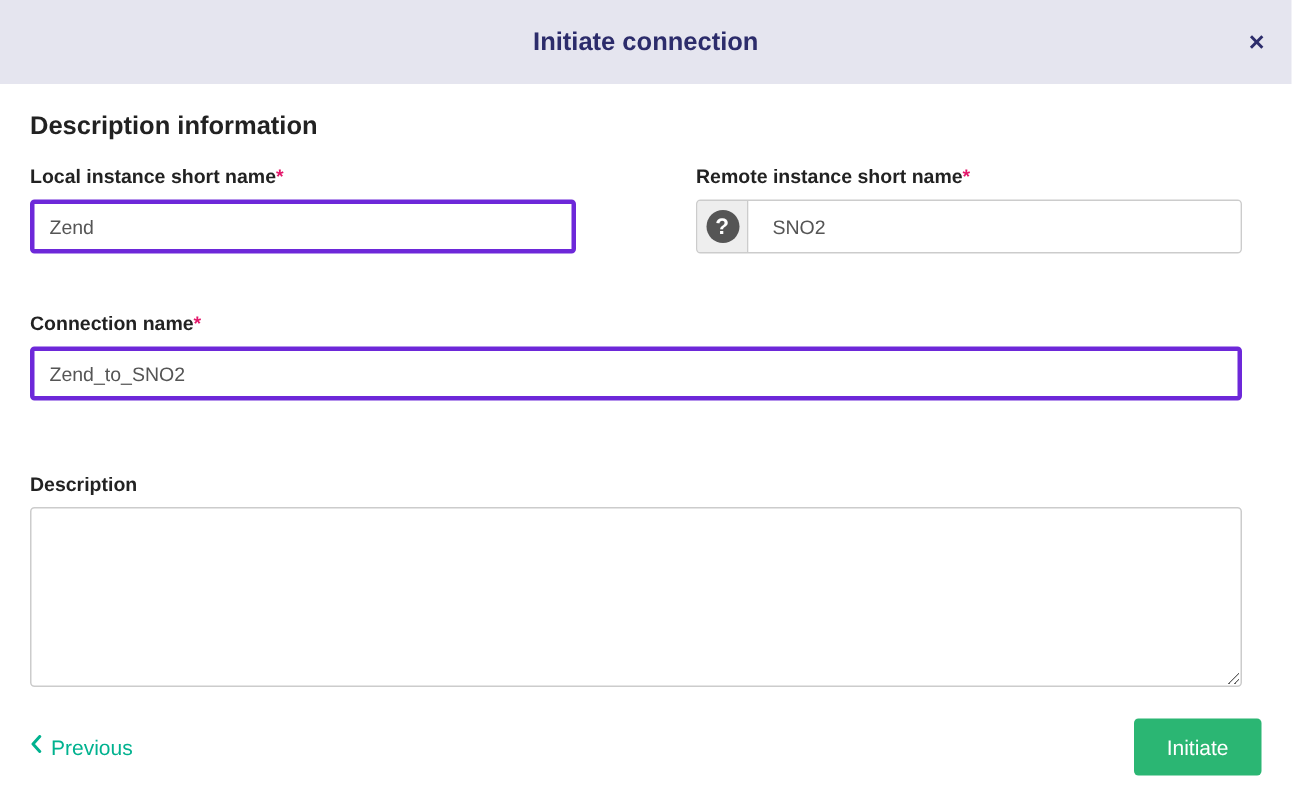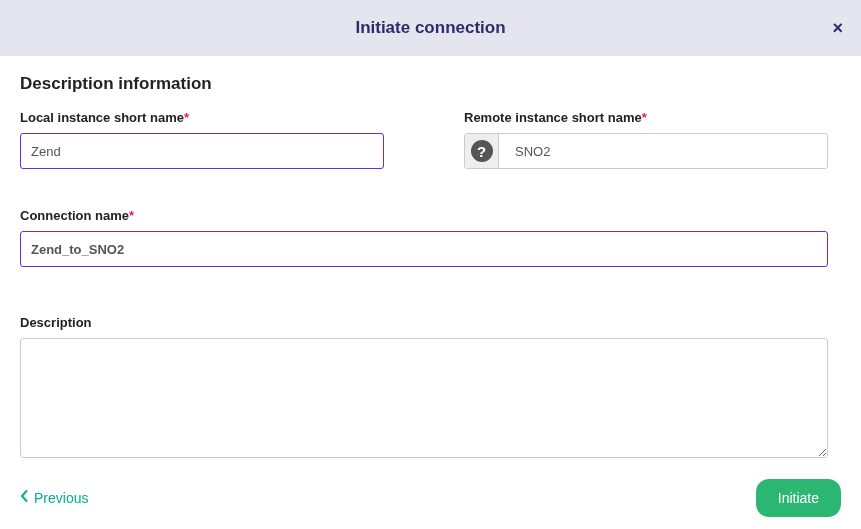--- a/index.html
+++ b/index.html
@@ -67,21 +67,21 @@
       font-size: 13px;
       font-weight: 700;
       color: #222;
       margin-bottom: 8px;
     }
     .required {
       color: #e3176a;
     }
     .text-input {
       height: 36px;
-      border: 1px solid #6d28d9;
+      border: 3px solid #6d28d9;
       border-radius: 3px;
       padding: 0 10px;
       font-size: 13px;
       color: #555;
       outline: none;
     }
     .field-local {
       width: 364px;
     }
     .field-remote {
@@ -162,21 +162,21 @@
       gap: 6px;
     }
     .prev-link svg {
       width: 8px;
       height: 12px;
     }
     .initiate-btn {
       background: #2bb673;
       color: #fff;
       border: none;
-      border-radius: 13px;
+      border-radius: 3px;
       padding: 0 22px;
       height: 38px;
       font-size: 14px;
       font-weight: 500;
       cursor: pointer;
     }
     
     .content-wrapper::-webkit-scrollbar {
       width: 14px;
       height: 14px;
@@ -225,21 +225,21 @@
           </div>
           <input type="text" class="remote-input" value="SNO2" style="">
         </div>
       </div>
     </div>
 
     <div class="field field-full section-spacer">
       <div class="field-label">
         <span>Connection name</span><span class="required">*</span>
       </div>
-      <input type="text" class="text-input" style="width: 808px; font-weight: bold;" value="Zend_to_SNO2">
+      <input type="text" class="text-input" style="width: 808px;" value="Zend_to_SNO2">
     </div>
 
     <div class="field field-full">
       <div class="field-label">Description</div>
       <textarea class="textarea" style=""></textarea>
     </div>
   </div>
 </div>
 
 <div class="footer">

